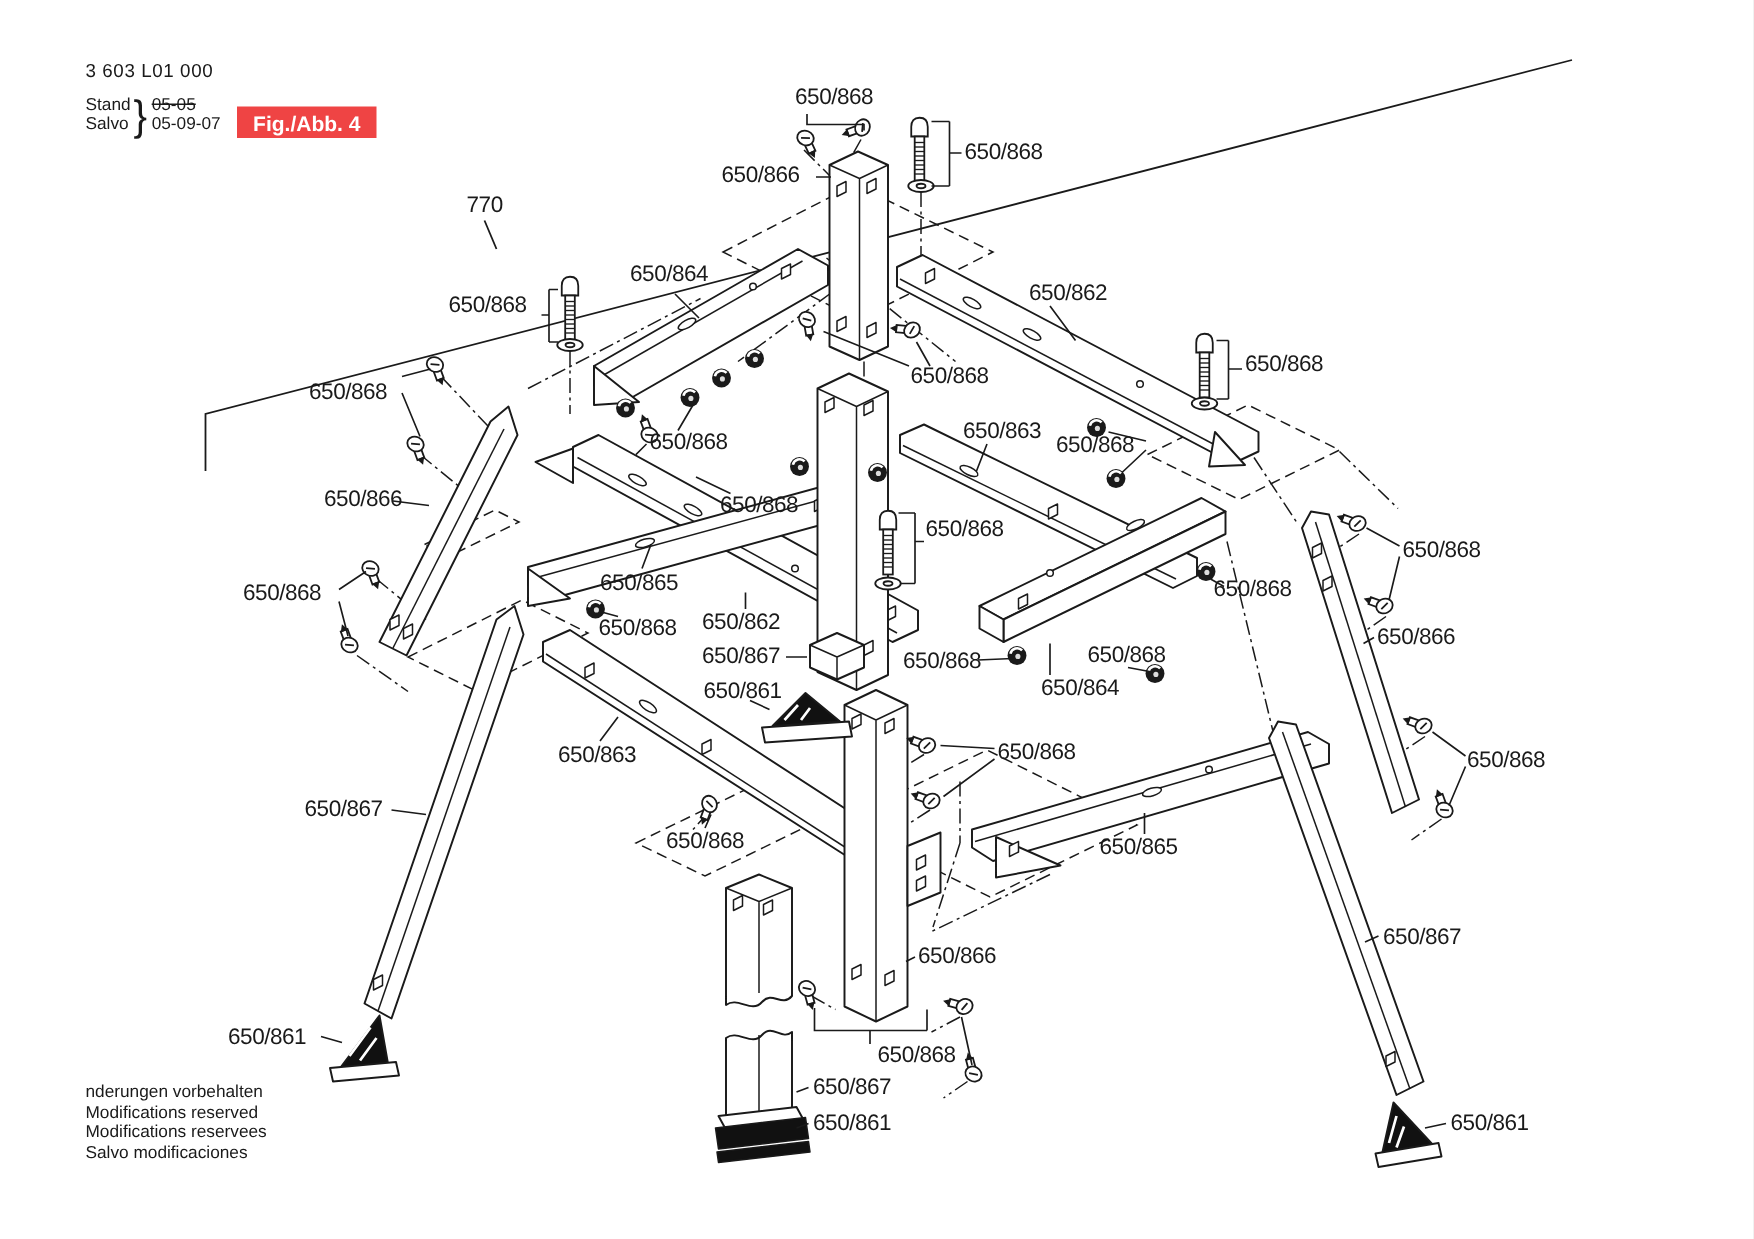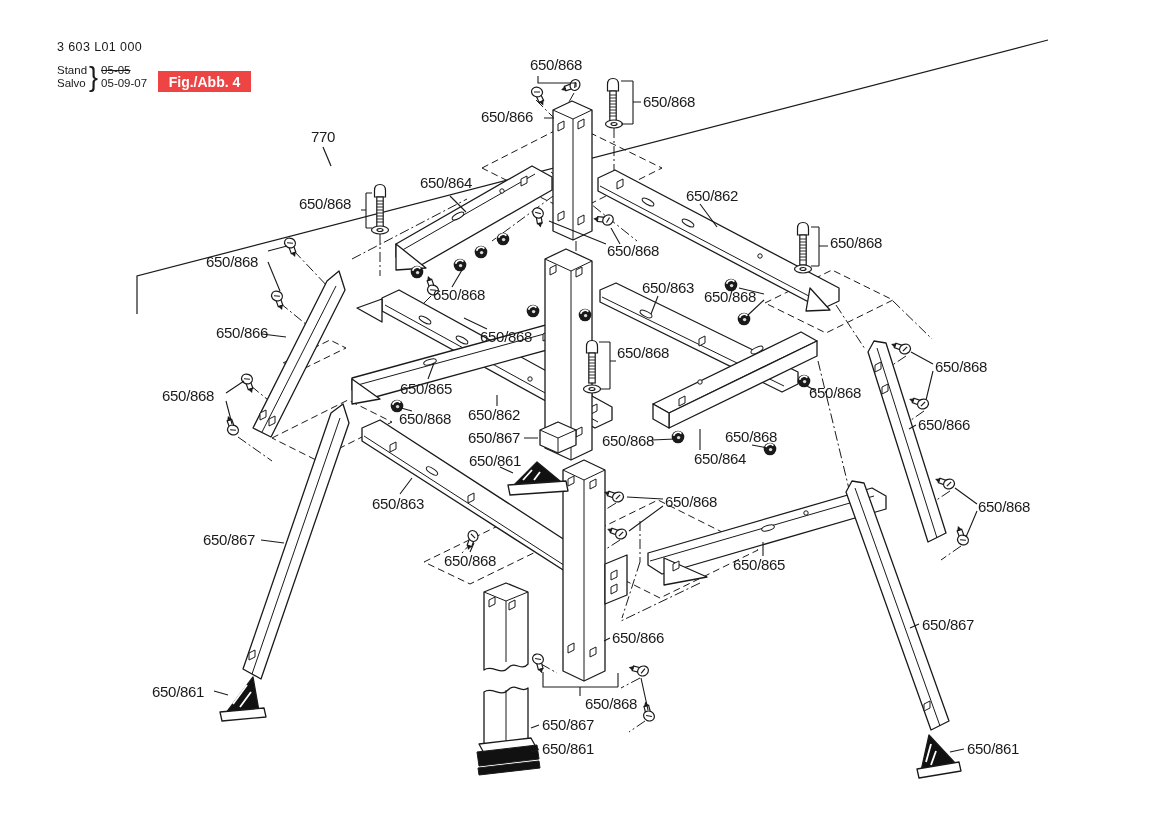--- a/index.html
+++ b/index.html
@@ -372,14 +372,20 @@
       <div class="callout" style="left: 733px; top: 557px;">650/865</div>
       <div class="callout" style="left: 612px; top: 630px;">650/866</div>
       <div class="callout" style="left: 922px; top: 617px;">650/867</div>
       <div class="callout" style="left: 585px; top: 696px;">650/868</div>
       <div class="callout" style="left: 152px; top: 684px;">650/861</div>
       <div class="callout" style="left: 542px; top: 717px;">650/867</div>
       <div class="callout" style="left: 542px; top: 741px;">650/861</div>
       <div class="callout" style="left: 967px; top: 741px;">650/861</div>
     </div>
 
+  <div class="footer-notes">
+      <div>nderungen vorbehalten</div>
+      <div>Modifications reserved</div>
+      <div>Modifications reservees</div>
+      <div>Salvo modificaciones</div>
+    </div>
 
 </div>
 
 </body></html>

